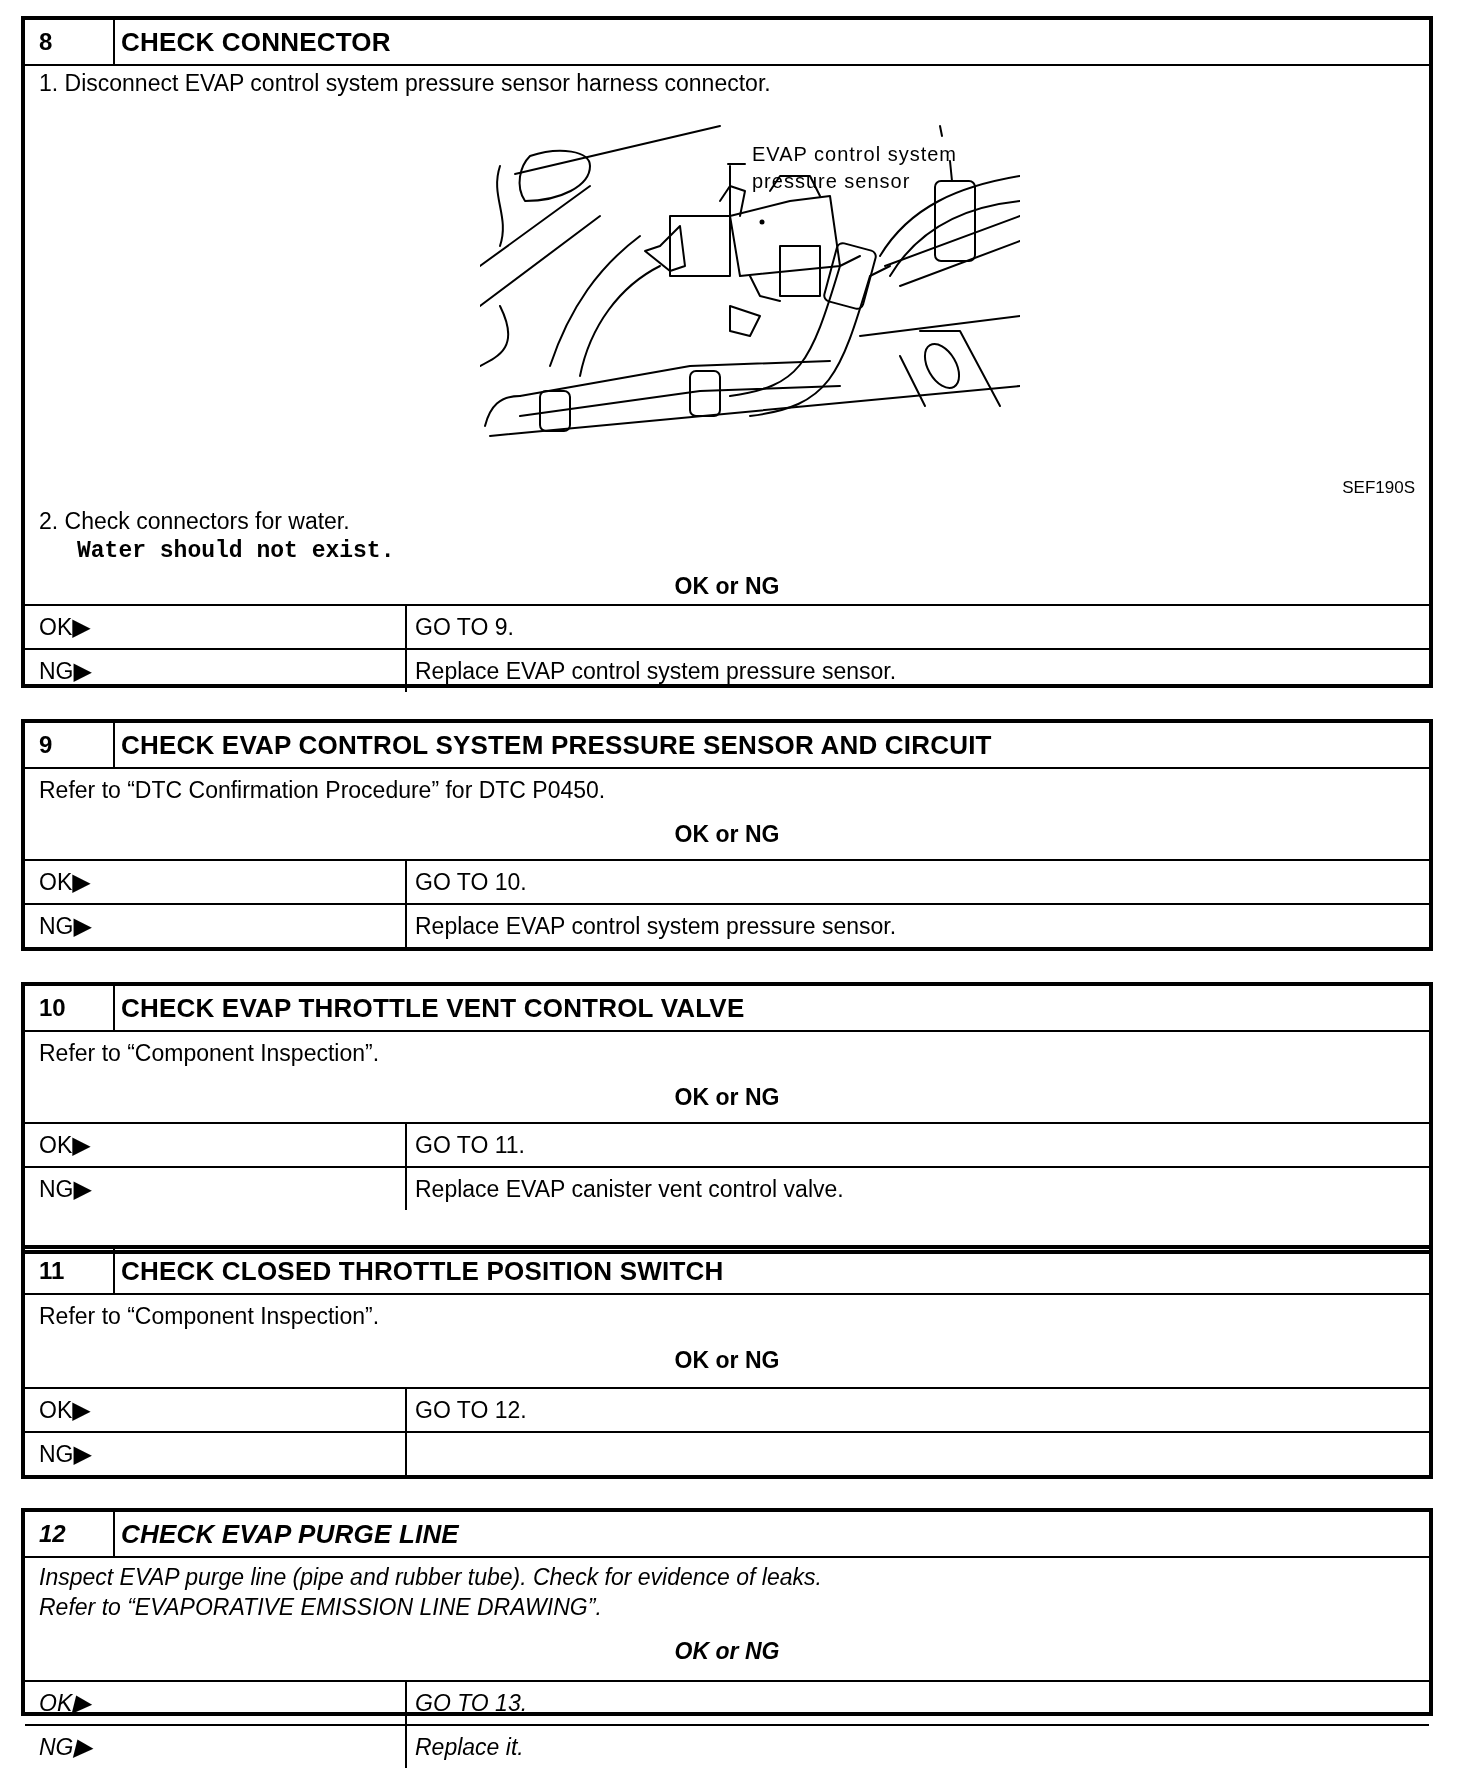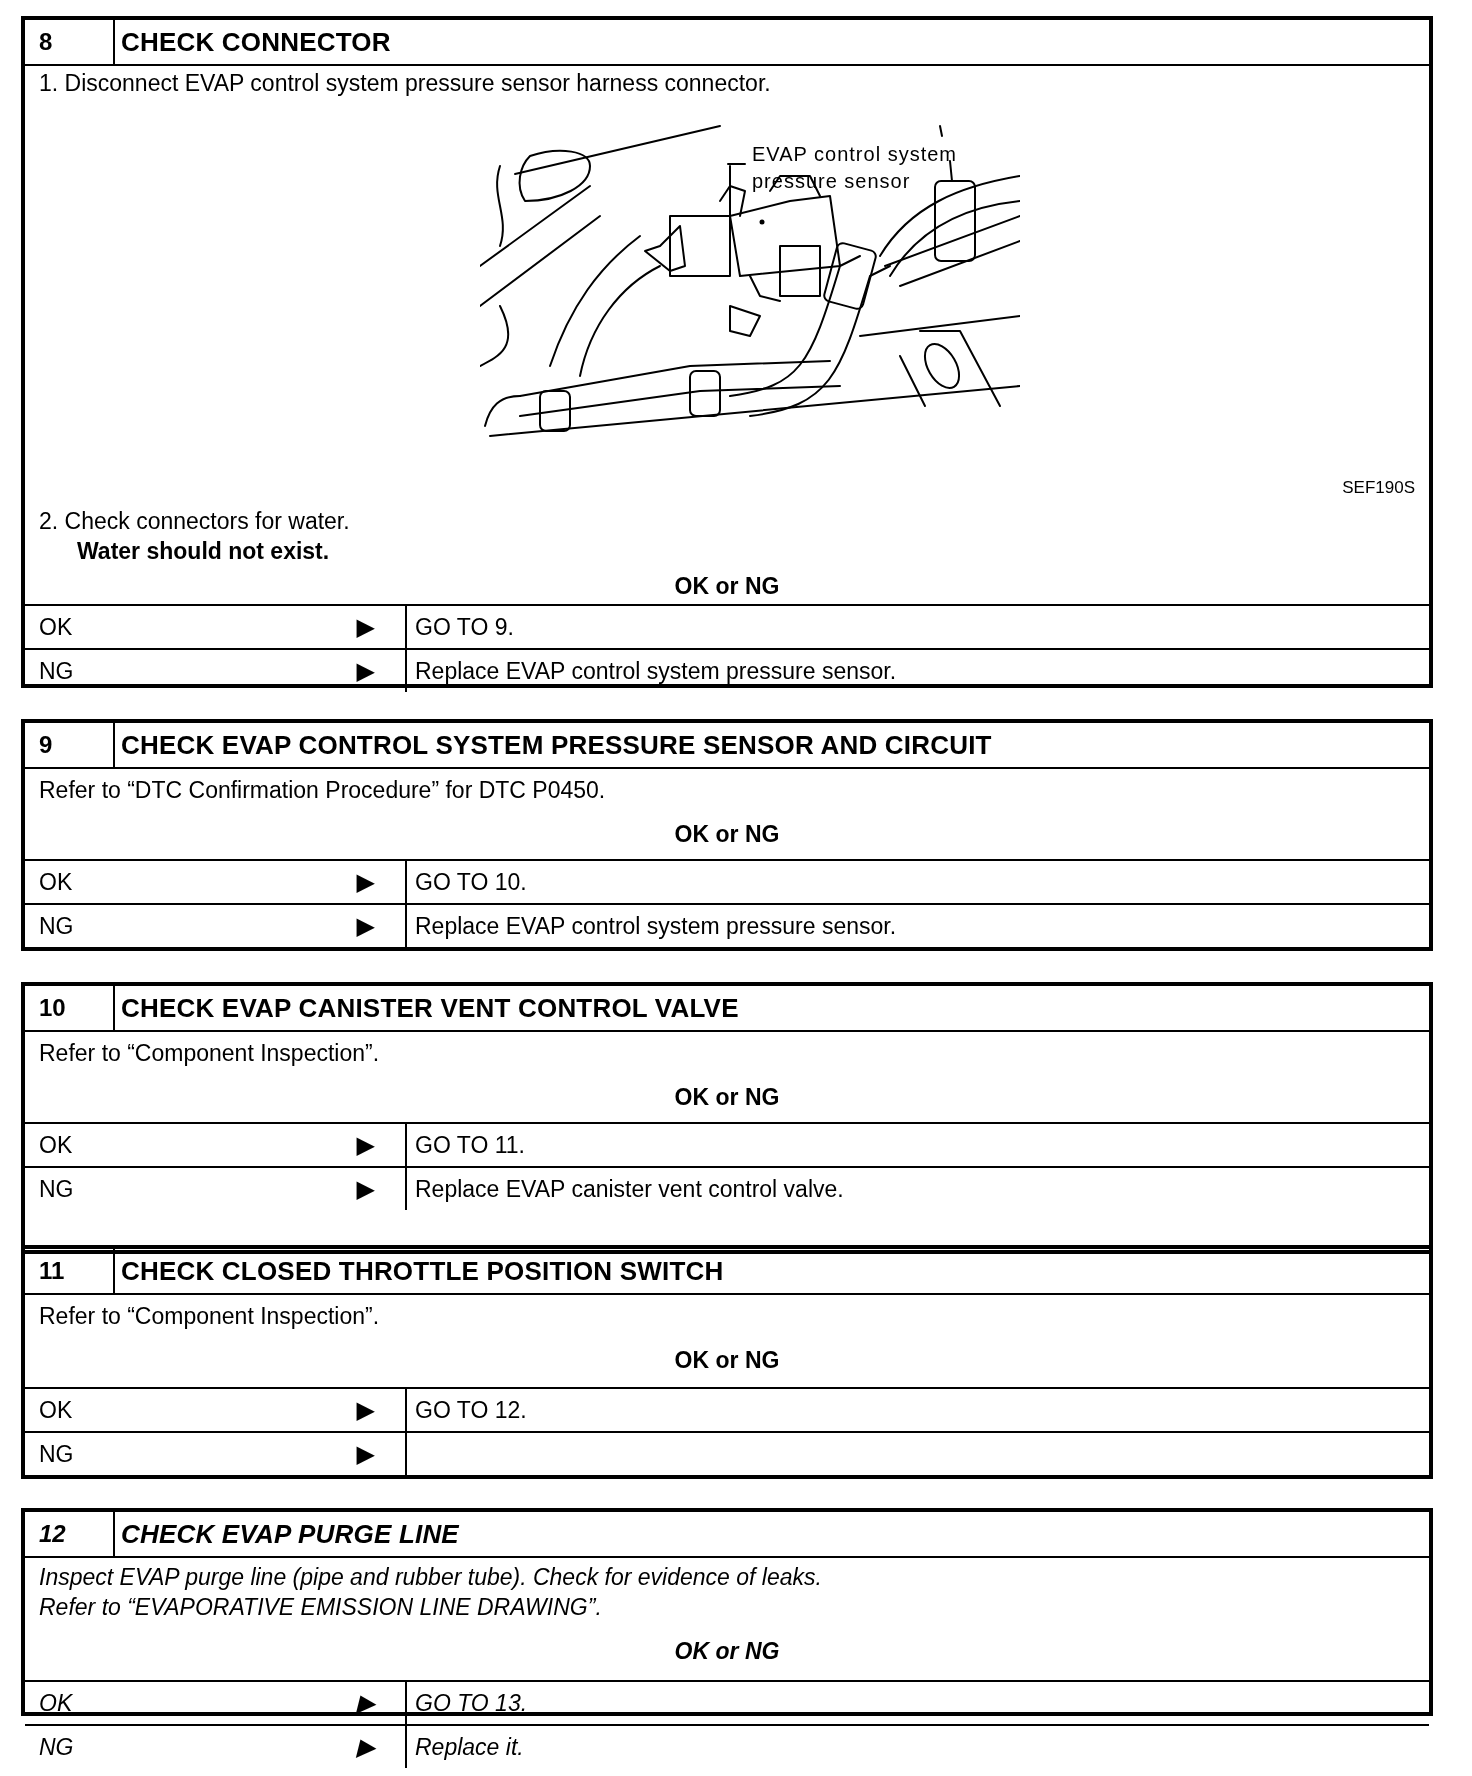--- a/index.html
+++ b/index.html
@@ -3,24 +3,24 @@
 <meta charset="utf-8">
 <style>
   html, body { margin: 0; padding: 0; background: #ffffff; }
   body { width: 1472px; height: 1776px; position: relative; font-family: "Liberation Sans", sans-serif; color: #000; }
   .block { position: absolute; left: 21px; width: 1412px; border: 4px solid #000; box-sizing: border-box; }
   .hdr { display: flex; height: 46px; border-bottom: 2px solid #000; box-sizing: border-box; }
   .num { width: 90px; border-right: 2px solid #000; font-weight: bold; font-size: 24px; padding-left: 14px; line-height: 44px; box-sizing: border-box; }
   .title { flex: 1; font-weight: bold; font-size: 26px; line-height: 44px; padding-left: 6px; letter-spacing: 0.2px; }
   .body { position: relative; font-size: 23px; padding: 0 14px; box-sizing: border-box; }
   .line { line-height: 30px; }
-  .bold { font-weight: bold; }
+  .bold { font-weight: bold; font-family: Liberation Mono, monospace; }
   .okng { text-align: center; font-weight: bold; font-size: 23px; line-height: 30px; }
   .res { display: flex; height: 44px; border-top: 2px solid #000; box-sizing: border-box; font-size: 23px; }
-  .res .k { width: 382px; border-right: 2px solid #000; box-sizing: border-box; display: flex; align-items: center; justify-content: space-between; padding: 0 30px 0 14px; }
+  .res .k { width: 382px; border-right: 2px solid #000; box-sizing: border-box; display: flex; align-items: center; padding: 0 30px 0 14px; }
   .res .v { flex: 1; display: flex; align-items: center; padding-left: 8px; }
   .arrow { font-size: 24px; }
   .fig { position: absolute; }
   .figcode { position: absolute; right: 14px; font-size: 17px; }
 </style>
 </head>
 <body>
 
 <div class="block" style="top:16px; height:672px;">
   <div class="hdr">
@@ -119,21 +119,21 @@
         <span>NG</span>
         <span class="arrow">▶</span>
       </div>
     <div class="v">Replace EVAP control system pressure sensor.</div>
   </div>
 </div>
 
 <div class="block" style="top:982px; height:272px;">
   <div class="hdr">
     <div class="num">10</div>
-    <div class="title">CHECK EVAP CANISTER VENT CONTROL VALVE</div>
+    <div class="title">CHECK EVAP THROTTLE VENT CONTROL VALVE</div>
   </div>
   <div class="body" style="height:90px;">
     <div class="line" style="padding-top:6px;">Refer to “Component Inspection”.</div>
     <div class="okng" style="padding-top:14px;">OK or NG</div>
   </div>
   <div class="res">
     <div class="k">
         <span>OK</span>
         <span class="arrow">▶</span>
       </div>

